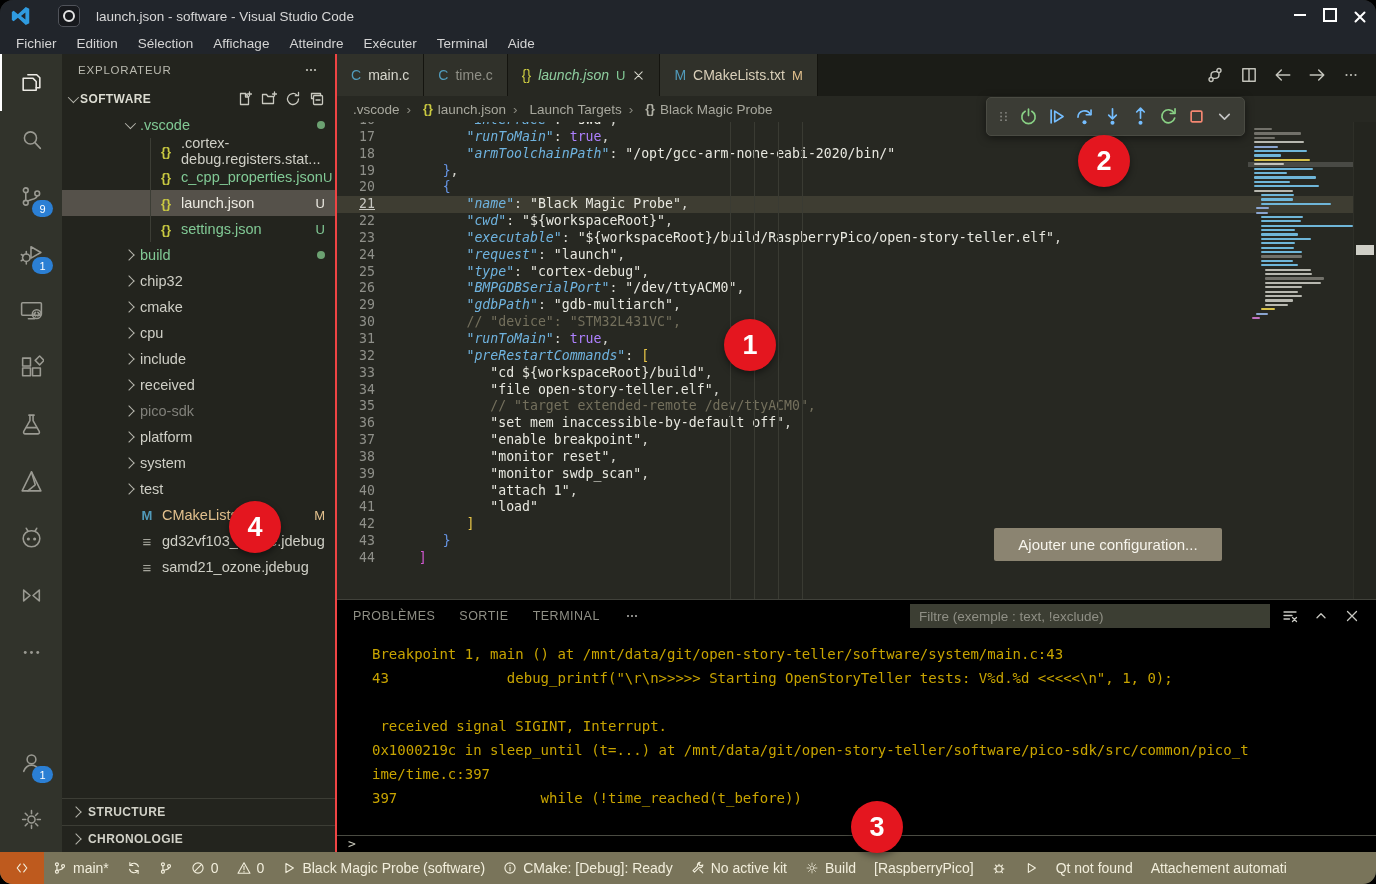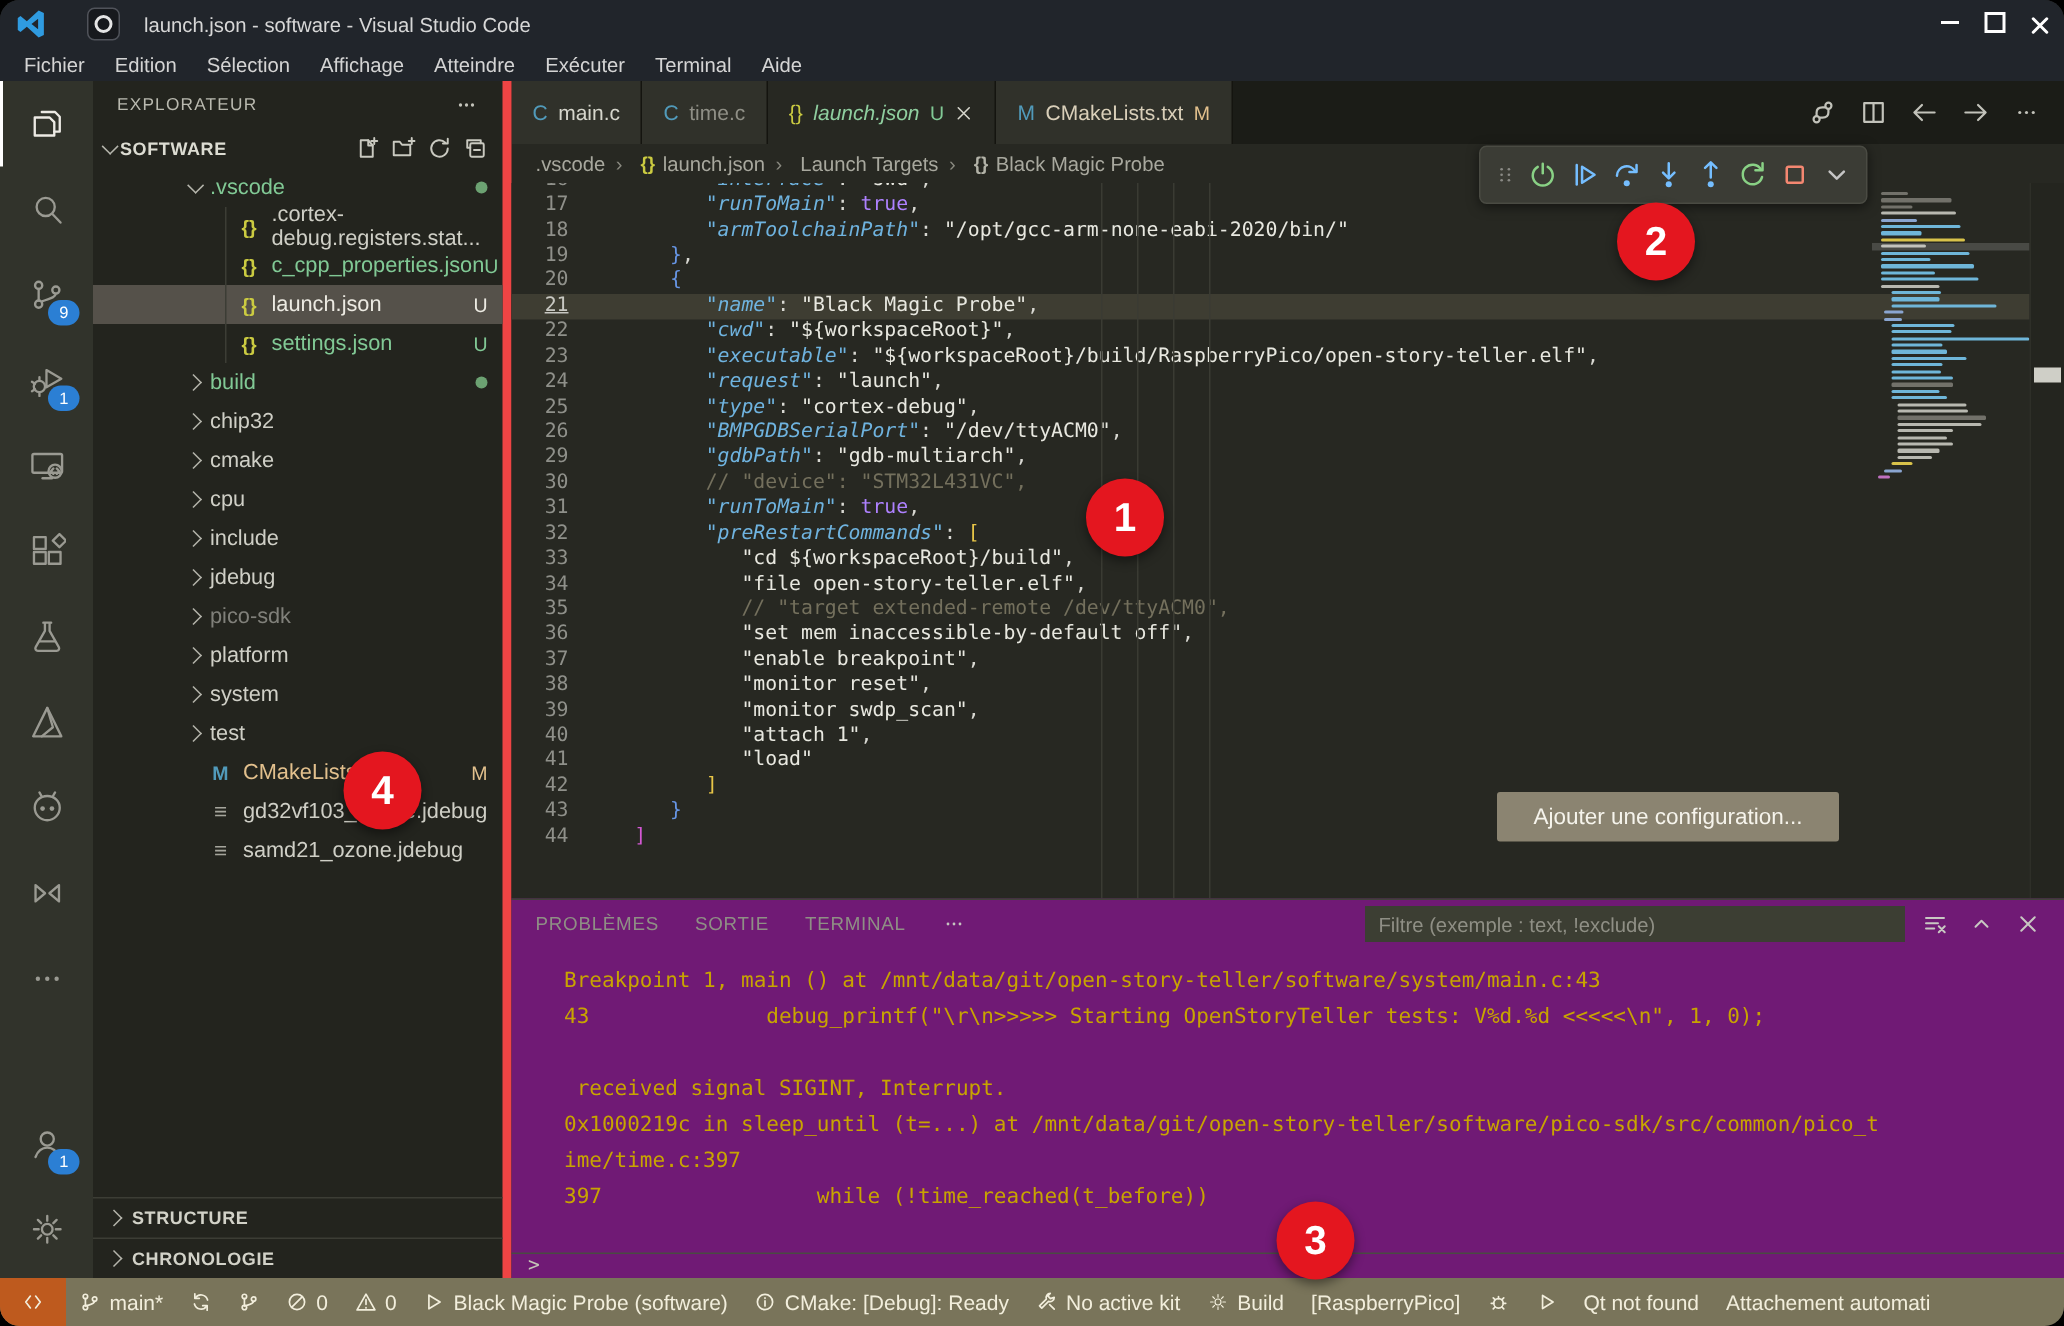--- a/index.html
+++ b/index.html
@@ -30,21 +30,21 @@
   
   .main{display:flex;height:798px;}
   
   .activitybar{width:62px;background:#31332B;position:relative;flex:none;display:flex;flex-direction:column;}
   .ab-item{height:57px;display:flex;align-items:center;justify-content:center;color:#9a9a92;position:relative;}
   .ab-item.active{color:#eceae4;box-shadow:inset 2px 0 0 #fff;}
   .ab-badge{position:absolute;right:9px;bottom:8px;min-width:17px;height:17px;border-radius:9px;
     background:#2B7FD4;color:#fff;font-size:11px;display:flex;align-items:center;justify-content:center;padding:0 2px;}
   .ab-bottom{margin-top:auto;padding-bottom:4px;}
   
-  .sidebar{width:273px;background:#23241E;flex:none;position:relative;border-right:6px solid #ef4444;}
+  .sidebar{width:273px;background:#23241E;flex:none;position:relative;border-right:2px solid #ef4444;}
   .sb-title{height:32px;display:flex;align-items:center;padding:0 16px;color:#b9b9af;
     font-size:11.5px;letter-spacing:.8px;}
   .sb-title .icn{margin-left:auto;color:#c5c5bc;}
   .sb-section{height:26px;display:flex;align-items:center;padding:0 10px 0 6px;color:#dcdcd2;
     font-weight:bold;font-size:12px;letter-spacing:.4px;gap:4px;}
   .sb-actions{margin-left:auto;display:flex;gap:8px;color:#c9c9c0;}
   .chev{display:inline-block;width:7px;height:7px;border-right:1.4px solid #b5b5ac;
     border-bottom:1.4px solid #b5b5ac;flex:none;}
   .chev.right{transform:rotate(-45deg);}
   .chev.down{transform:rotate(45deg) translateY(-2px);}
@@ -118,21 +118,21 @@
     background:#8B8471;color:#F6F4EC;font-size:15px;border-radius:2px;}
   
   .dbg-toolbar{position:absolute;left:986px;top:97px;height:37px;display:flex;align-items:center;
     gap:9px;padding:0 10px;background:#3B3C35;border:1px solid #4a4b43;border-radius:5px;
     box-shadow:0 2px 8px rgba(0,0,0,.5);z-index:20;}
   .dbg-btn{width:19px;height:19px;}
   .dbg-btn svg{stroke-width:1.4}
   .dc-green{color:#89D185}.dc-blue{color:#75BEFF}.dc-red{color:#F48771}.dc-gray{color:#C5C5C5}
   .dc-grip{color:#8a8a85;width:13px;}
   
-  .panel{height:252px;background:#701a75;border-top:1px solid #41423B;position:relative;flex:none;}
+  .panel{height:252px;background:#000000;border-top:1px solid #41423B;position:relative;flex:none;}
   .panel-header{height:32px;display:flex;align-items:center;padding-left:16px;}
   .panel-tab{font-size:12.5px;letter-spacing:.5px;color:#8F8F85;margin-right:24px;height:31px;
     display:flex;align-items:center;border-bottom:1px solid transparent;}
   .panel-tab.active{color:#E7E7E0;border-bottom-color:#C5C5B8;}
   .panel-more{color:#c5c5c0;margin-right:20px;}
   .panel-filter{margin-left:auto;width:342px;height:24px;background:#3C3E33;border:none;outline:none;
     color:#d0d0c8;font-size:13.5px;padding:0 9px;font-family:"Liberation Sans",sans-serif;}
   .panel-filter::placeholder{color:#8F8F85;}
   .panel-actions{display:flex;align-items:center;gap:15px;padding:0 16px 0 12px;color:#C8C8C2;}
   .console{font-family:"DejaVu Sans Mono",monospace;font-size:14px;color:#C8A400;
@@ -396,21 +396,21 @@
           <div class="trow d1 folder">
             <span class="chev right"></span>
             <span>cpu</span>
           </div>
           <div class="trow d1 folder">
             <span class="chev right"></span>
             <span>include</span>
           </div>
           <div class="trow d1 folder">
             <span class="chev right"></span>
-            <span>jdebug</span>
+            <span>received</span>
           </div>
           <div class="trow d1 folder">
             <span class="chev right"></span>
             <span class="t-muted">pico-sdk</span>
           </div>
           <div class="trow d1 folder">
             <span class="chev right"></span>
             <span>platform</span>
           </div>
           <div class="trow d1 folder">

